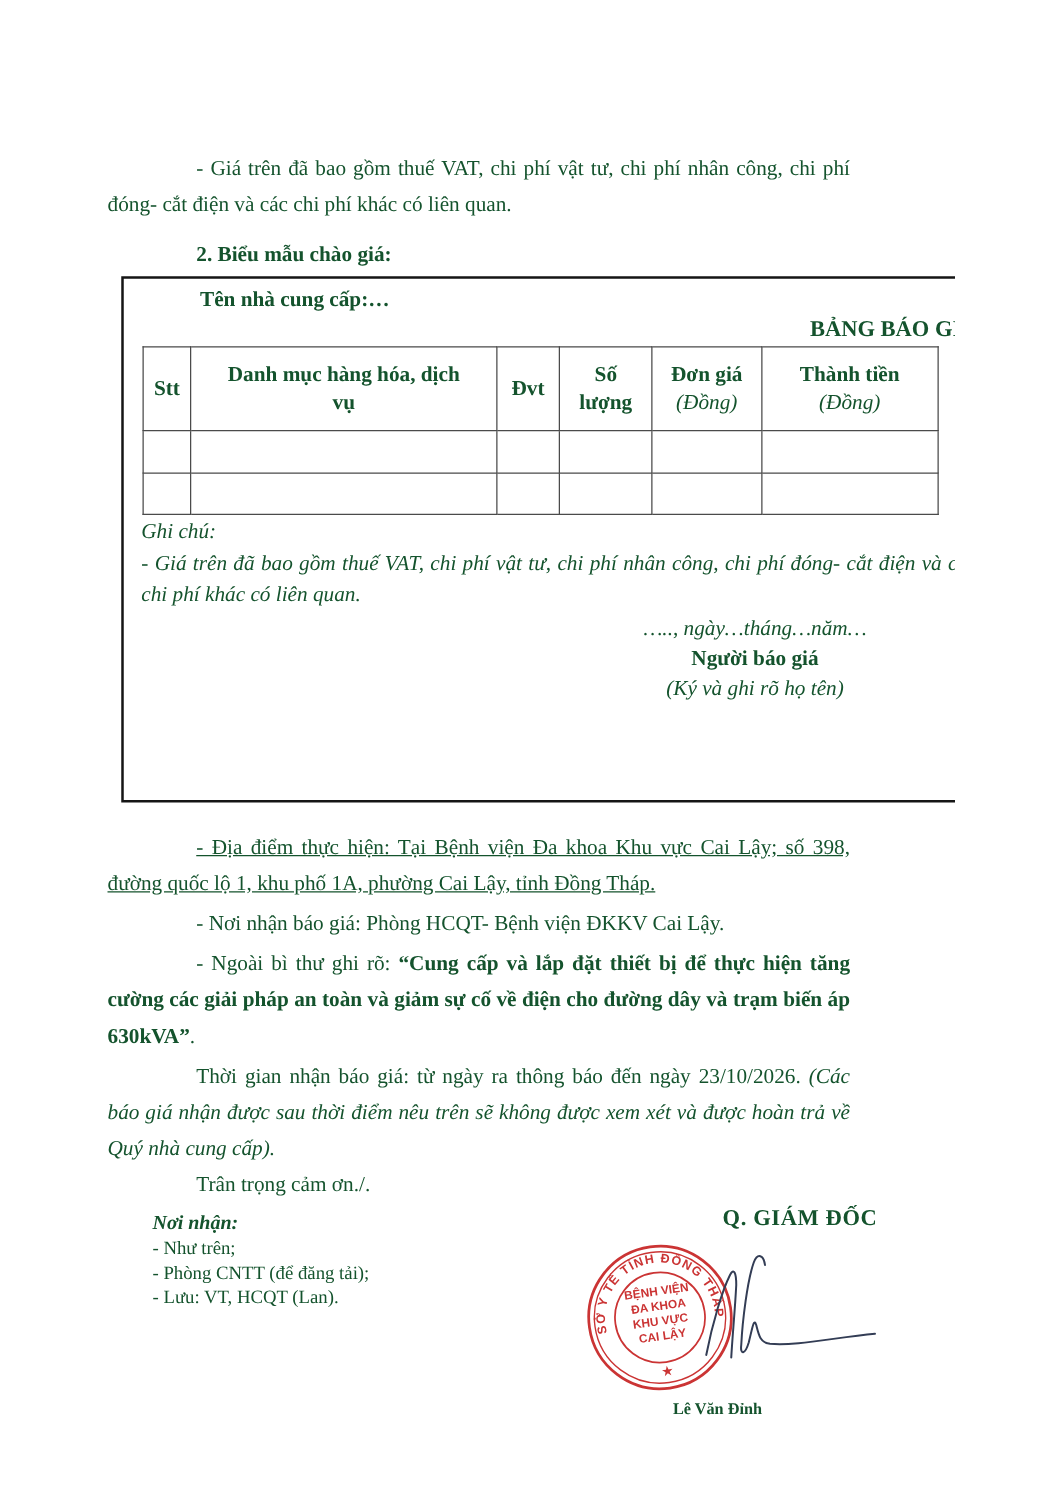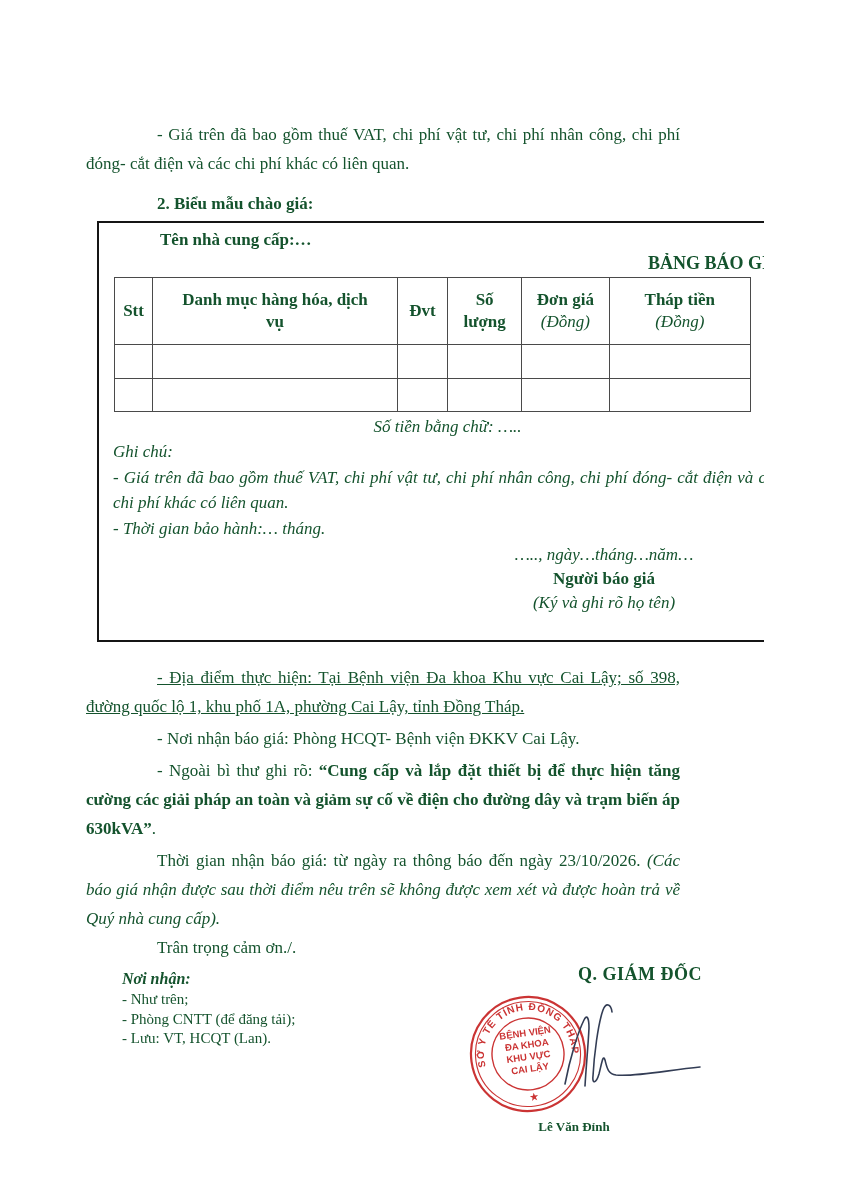--- a/index.html
+++ b/index.html
@@ -79,21 +79,21 @@
           <tr>
         <th>Stt</th>
         <th class="th-pad">Danh mục hàng hóa, dịch vụ</th>
         <th>Đvt</th>
         <th class="th-pad2">Số lượng</th>
         <th>
           <span>Đơn giá</span>
           <span class="sub">(Đồng)</span>
         </th>
         <th>
-          <span>Tháp tiền</span>
+          <span>Thành tiền</span>
           <span class="sub">(Đồng)</span>
         </th>
       </tr>
       <tr class="row-a">
         <td></td>
             <td></td>
         <td></td>
             <td></td>
         <td></td>
             <td></td>
@@ -102,26 +102,24 @@
         <td></td>
             <td></td>
         <td></td>
             <td></td>
         <td></td>
             <td></td>
       </tr>
     </tbody>
       </table>
 
-    <div class="amount-words">Số tiền bằng chữ: …..</div>
 
     <div class="notes">
       <div>Ghi chú:</div>
       <div>- Giá trên đã bao gồm thuế VAT, chi phí vật tư, chi phí nhân công, chi phí đóng- cắt điện và các chi phí khác có liên quan.</div>
-      <div>- Thời gian bảo hành:… tháng.</div>
     </div>
 
     <div class="sign-block">
       <div class="sign-date">….., ngày…tháng…năm…</div>
       <div class="sign-title">Người báo giá</div>
       <div class="sign-note">(Ký và ghi rõ họ tên)</div>
     </div>
   </div>
 
   <p class="body-text indent mt21">- Địa điểm thực hiện: Tại Bệnh viện Đa khoa Khu vực Cai Lậy; số 398, đường quốc lộ 1, khu phố 1A, phường Cai Lậy, tỉnh Đồng Tháp.</p>

